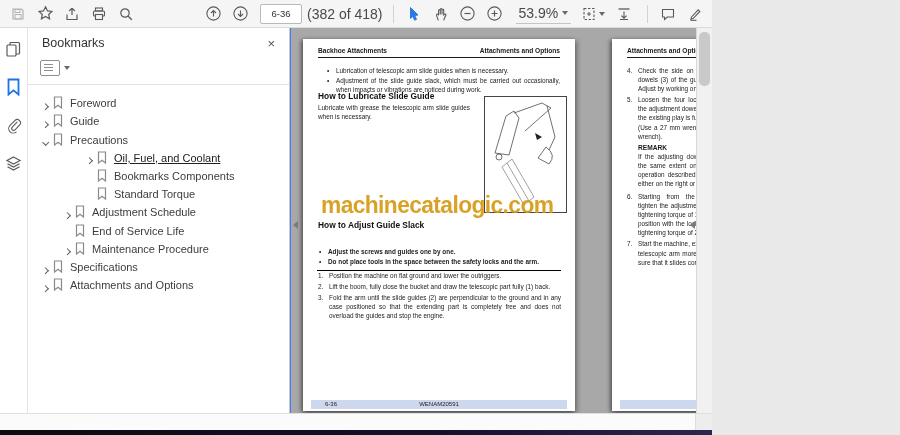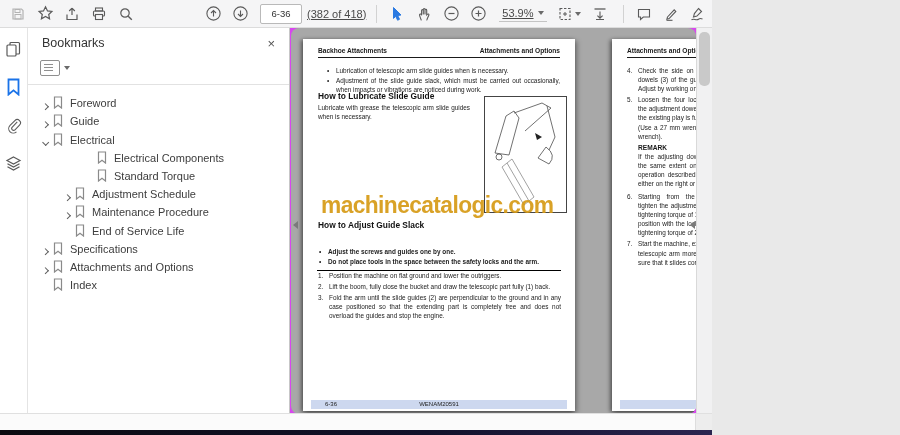--- a/index.html
+++ b/index.html
@@ -1,26 +1,26 @@
 <!DOCTYPE html>
 <html><head>
 <meta charset="utf-8">
 <style>
   html,body{margin:0;padding:0;background:#e9e9e9;}
-  #app{position:relative;width:712px;height:435px;overflow:hidden;background:#d946ef;
+  #app{position:relative;width:712px;height:435px;overflow:hidden;background:#3b82f6;
        font-family:"Liberation Sans","DejaVu Sans",sans-serif;-webkit-user-select:none;}
   
   #toolbar{position:absolute;left:0;top:0;width:900px;height:28px;background:#f5f5f6;
            border-bottom:1px solid #dcdcdc;display:flex;align-items:center;padding:0 6px;box-sizing:border-box;}
   .tbtn{width:24px;height:24px;flex:none;display:flex;align-items:center;justify-content:center;border-radius:3px;margin-right:3px;}
   .tbtn svg{display:block;}
   .tsep{width:1px;height:18px;background:#d2d2d2;margin:0 8px;flex:none;}
   #page-input{width:36px;height:16px;border:1px solid #b9b9b9;background:#fff;font-size:9.5px;
               text-align:center;color:#333;border-radius:2px;margin:0 5px;font-family:inherit;}
-  .ttext{font-size:11px;color:#4a4a4a;white-space:nowrap;text-decoration:underline;}
+  .ttext{font-size:14px;color:#4a4a4a;white-space:nowrap;}
   .zoomctl{display:flex;align-items:center;gap:4px;border-bottom:1px solid #c4c4c4;padding:2px 3px;margin:0 6px;}
   .caret{width:0;height:0;border-left:3.5px solid transparent;border-right:3.5px solid transparent;border-top:4px solid #6a6a6a;}
   .mlauto{margin-left:auto;}
   
   #rail{position:absolute;left:0;top:28px;width:28px;bottom:21px;background:#fff;border-right:1px solid #e4e4e4;
         display:flex;flex-direction:column;align-items:center;padding-top:10px;gap:16px;box-sizing:border-box;}
   .ribtn{width:22px;height:22px;display:flex;align-items:center;justify-content:center;}
   
   #panel{position:absolute;left:28px;top:28px;width:262px;bottom:21px;background:#fff;border-right:1px solid #c7c7c7;box-sizing:border-box;}
   #panel-head{display:flex;align-items:center;justify-content:space-between;padding:8px 14px 4px 14px;}
@@ -33,21 +33,21 @@
   .trow{height:18.2px;display:flex;align-items:flex-end;font-size:11px;color:#3d3d3d;}
   .lvl0{padding-left:10px;} .lvl1{padding-left:32px;} .lvl2{padding-left:54px;}
   .chevbox{width:15px;flex:none;display:flex;align-items:center;justify-content:center;}
   .chev{border:solid #606060;border-width:0 1.4px 1.4px 0;padding:2.2px;display:inline-block;}
   .chev.right{transform:rotate(-45deg);}
   .chev.down{transform:rotate(45deg);}
   .bmicon{width:10px;height:13px;flex:none;margin-right:7px;}
   .tlabel{white-space:nowrap;}
   .selrow .tlabel{text-decoration:underline;color:#222;}
   
-  #doc{position:absolute;left:291px;top:28px;right:16px;bottom:21px;background:#a8a8a8;overflow:hidden;border-radius:8px;}
+  #doc{position:absolute;left:291px;top:28px;right:16px;bottom:21px;background:#a8a8a8;overflow:hidden;}
   .page{position:absolute;top:11px;width:272px;height:372px;background:#fff;color:#1a1a1a;
         box-shadow:-2px 1px 4px rgba(0,0,0,0.45), 2px 2px 5px rgba(0,0,0,0.35);}
   #pageL{left:12px;} #pageR{left:321px;}
   .pg-head{position:absolute;top:8px;left:15px;right:15px;display:flex;justify-content:space-between;
            font-size:6.6px;font-weight:bold;border-bottom:1.3px solid #1a1a1a;padding-bottom:3px;}
   .t6{font-size:6.4px;line-height:1.42;text-align:justify;color:#222;}
   .bul{display:flex;margin-bottom:1px;}
   .bul::before{content:"•";flex:none;width:9px;padding-left:2px;font-size:6.4px;line-height:1.42;}
   .step{display:flex;margin-bottom:2px;}
   .step .n{flex:none;width:11px;font-size:6.4px;line-height:1.42;}
@@ -288,85 +288,87 @@
           </svg>
           <span class="tlabel">Guide</span>
         </div>
       <div class="trow lvl0">
           <span class="chevbox">
             <span class="chev down"></span>
           </span>
           <svg class="bmicon">
             <use href="#bmk"></use>
           </svg>
-          <span class="tlabel">Electrical</span>
+          <span class="tlabel">Precautions</span>
+        </div>
+      <div class="trow lvl2 selrow">
+          <span class="chevbox">
+            <span class="chev right"></span>
+          </span>
+          <svg class="bmicon">
+            <use href="#bmk"></use>
+          </svg>
+          <span class="tlabel">Oil, Fuel, and Coolant</span>
         </div>
       <div class="trow lvl2">
           <span class="chevbox"></span>
           <svg class="bmicon">
             <use href="#bmk"></use>
           </svg>
-          <span class="tlabel">Electrical Components</span>
+          <span class="tlabel">Bookmarks Components</span>
         </div>
       <div class="trow lvl2">
           <span class="chevbox"></span>
           <svg class="bmicon">
             <use href="#bmk"></use>
           </svg>
           <span class="tlabel">Standard Torque</span>
         </div>
       <div class="trow lvl1">
           <span class="chevbox">
             <span class="chev right"></span>
           </span>
           <svg class="bmicon">
             <use href="#bmk"></use>
           </svg>
           <span class="tlabel">Adjustment Schedule</span>
         </div>
       <div class="trow lvl1">
+          <span class="chevbox"></span>
+          <svg class="bmicon">
+            <use href="#bmk"></use>
+          </svg>
+          <span class="tlabel">End of Service Life</span>
+        </div>
+      <div class="trow lvl1">
           <span class="chevbox">
             <span class="chev right"></span>
           </span>
           <svg class="bmicon">
             <use href="#bmk"></use>
           </svg>
           <span class="tlabel">Maintenance Procedure</span>
         </div>
-      <div class="trow lvl1">
-          <span class="chevbox"></span>
-          <svg class="bmicon">
-            <use href="#bmk"></use>
-          </svg>
-          <span class="tlabel">End of Service Life</span>
-        </div>
       <div class="trow lvl0">
           <span class="chevbox">
             <span class="chev right"></span>
           </span>
           <svg class="bmicon">
             <use href="#bmk"></use>
           </svg>
           <span class="tlabel">Specifications</span>
         </div>
       <div class="trow lvl0">
           <span class="chevbox">
             <span class="chev right"></span>
           </span>
           <svg class="bmicon">
             <use href="#bmk"></use>
           </svg>
           <span class="tlabel">Attachments and Options</span>
-        </div>
-      <div class="trow lvl0">
-          <span class="chevbox"></span>
-          <svg class="bmicon">
-            <use href="#bmk"></use>
-          </svg>
-          <span class="tlabel">Index</span>
         </div>
     </div>
   </div>
 
   <div id="doc">
 
     <div class="page" id="pageL">
       <div class="pg-head">
         <span>Backhoe Attachments</span>
         <span>Attachments and Options</span>

